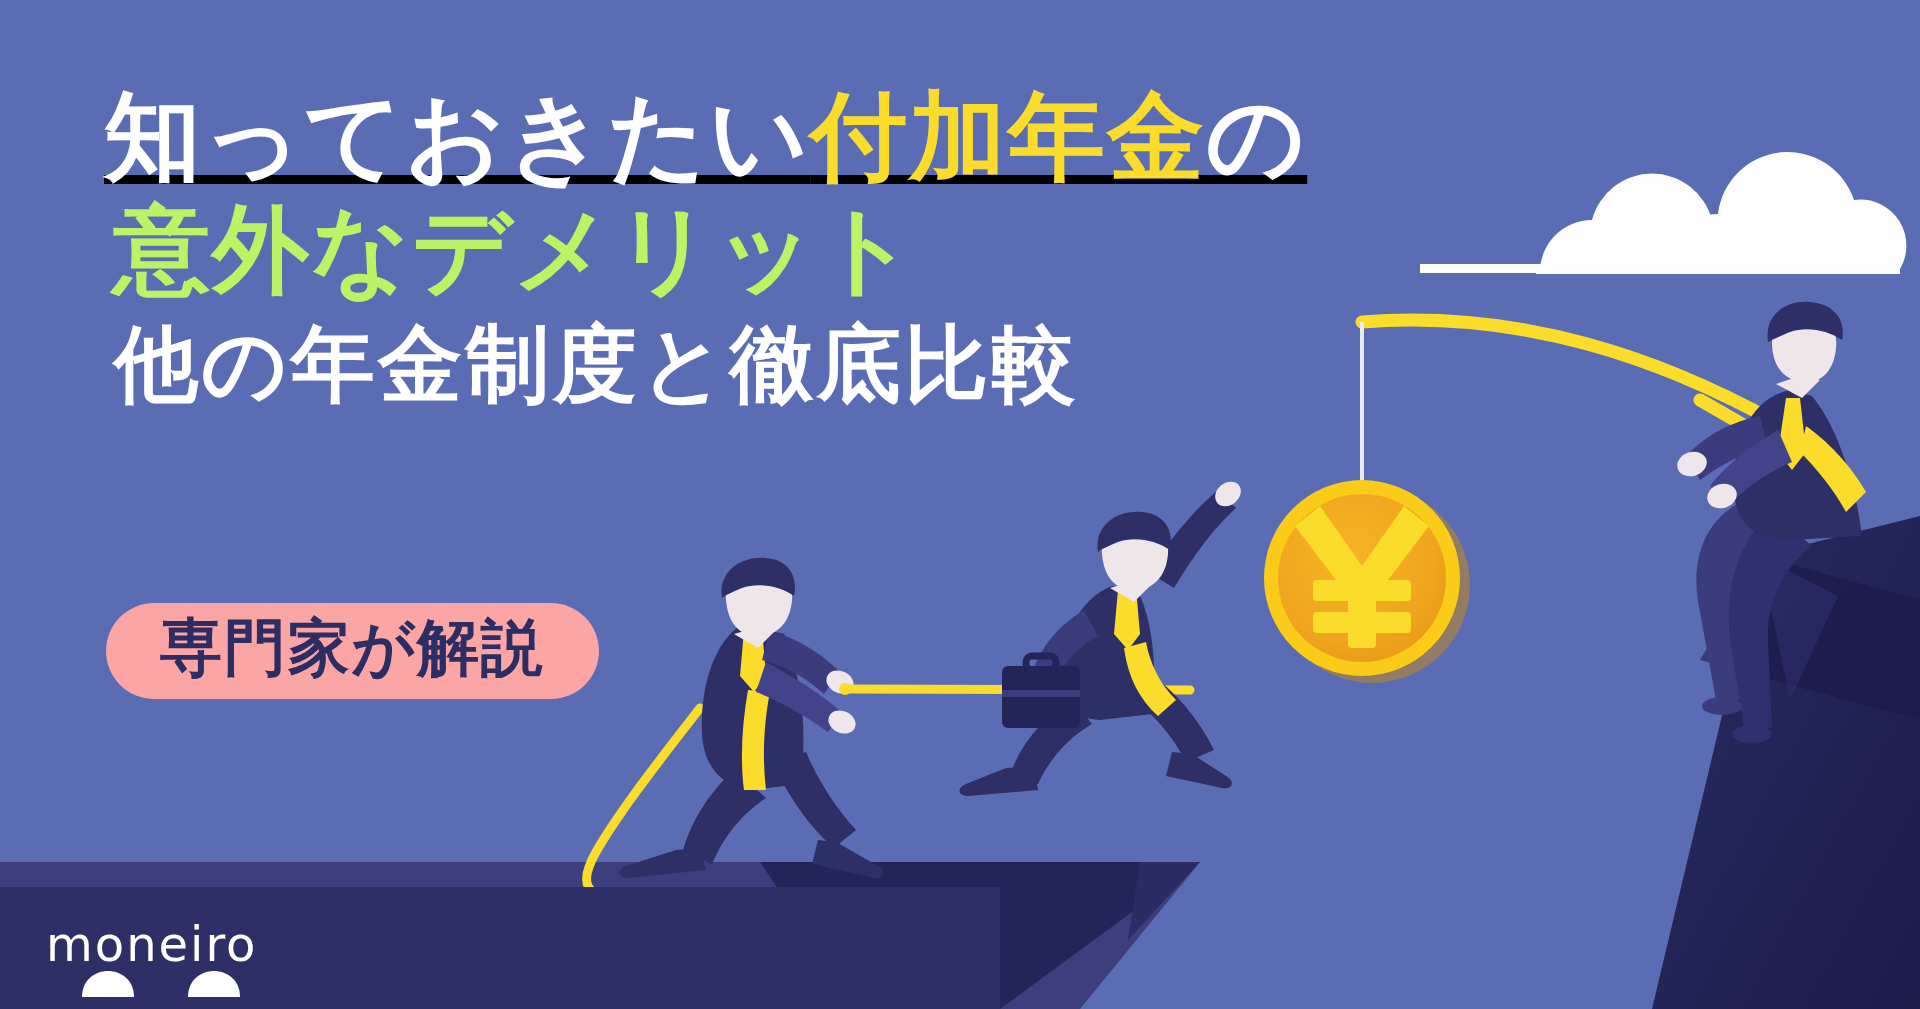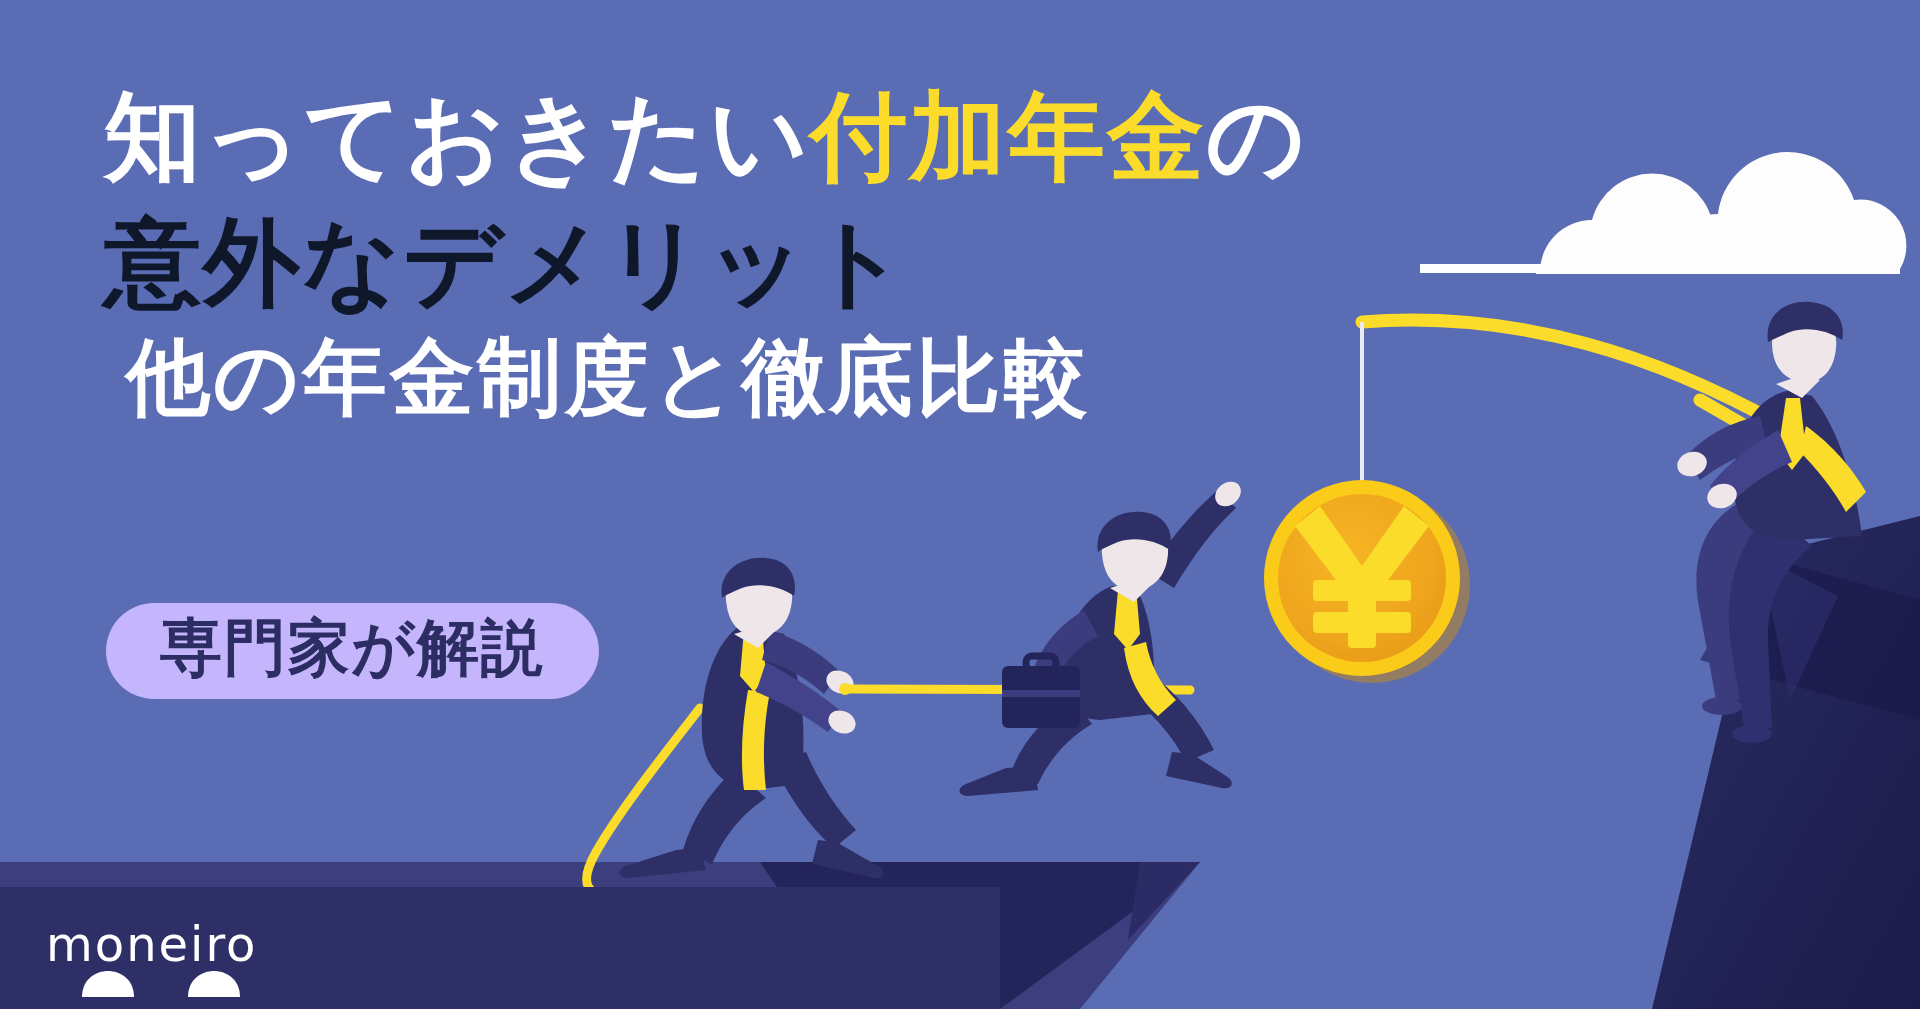--- a/index.html
+++ b/index.html
@@ -15,30 +15,30 @@
   .headline{
     position:absolute;left:104px;top:88px;width:1180px;
     z-index:6;
   }
   .hl-line{
     font-weight:700;
     letter-spacing:.02em;
     line-height:1.0;
     white-space:nowrap;
   }
-  .hl-1{font-size:97px;margin:0 0 29px 0;}
-  .hl-2{font-size:97px;margin:0 0 24px 0;color:#0f172a;}
-  .hl-3{font-size:84px;margin:12px;color:#ffffff;letter-spacing:.04em;padding-left:10px;}
+  .hl-1{font-size:97px;margin:0 0 16px 0;text-decoration:underline;}
+  .hl-2{font-size:97px;margin:0 0 24px 9px;color:#bef264;}
+  .hl-3{font-size:84px;margin:0;color:#ffffff;letter-spacing:.04em;padding-left:10px;}
   .w{color:#ffffff;}
   .y{color:#fbdc2a;}
 
   
   .badge{
     position:absolute;left:106px;top:603px;z-index:6;
-    background:#c4b5fd;color:#2c2d63;
+    background:#fca5a5;color:#2c2d63;
     border-radius:999px;
     padding:14px 54px 20px 54px;
     font-size:62px;font-weight:700;letter-spacing:.03em;
     line-height:1;white-space:nowrap;
     display:inline-block;
   }
 
   
   .footer-bar{
     position:absolute;left:0;bottom:0;width:1000px;height:122px;

